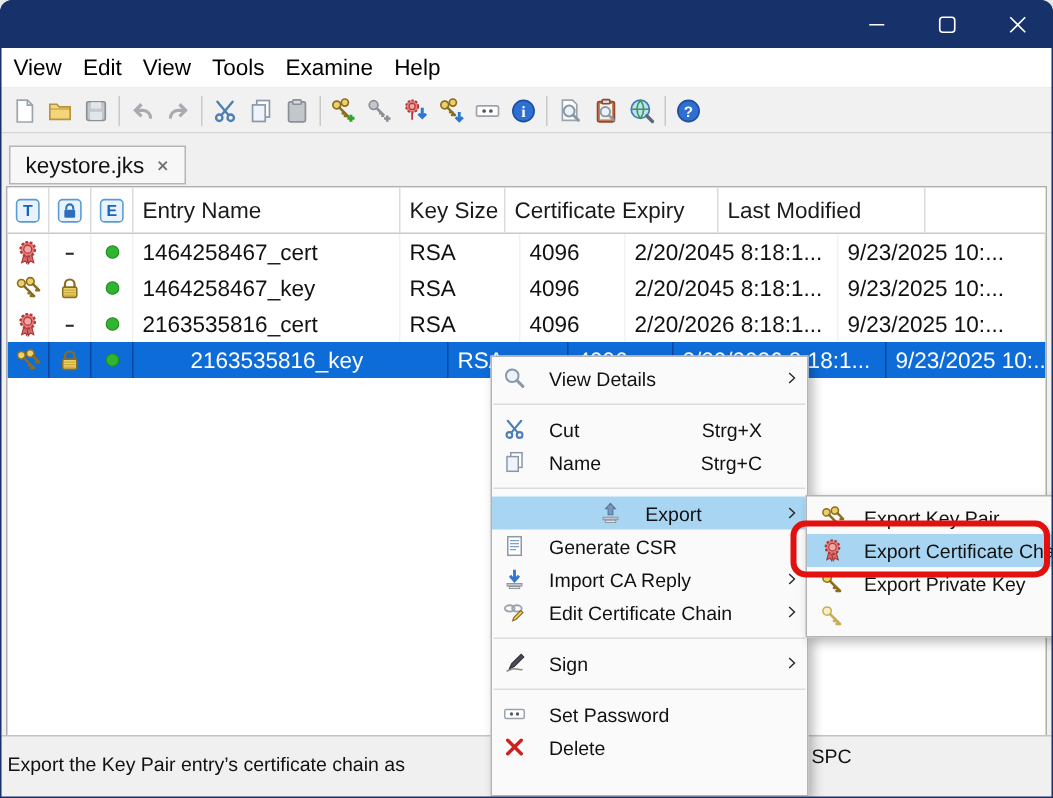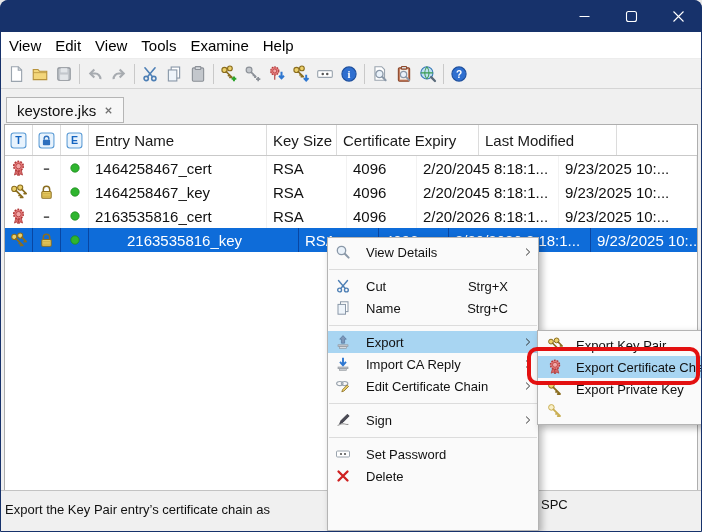--- a/index.html
+++ b/index.html
@@ -49,21 +49,21 @@
   .td.icon-cell{justify-content:center;padding-left:0;}
   .td svg{width:17px;height:17px;display:block;}
   .td.dot-cell svg{width:12px;height:12px;}
 
   
   .context-menu{position:absolute;left:327px;top:237px;width:212px;height:294px;background:#fafafa;
     border:1px solid #b4b4b4;box-shadow:3px 3px 7px rgba(0,0,0,.28);z-index:10;box-sizing:border-box;
     padding-top:3px;overflow:hidden;}
   .cm-item{height:22px;display:flex;align-items:center;padding:0 6px;position:relative;
     font-size:13px;color:#111;}
-  .cm-item.hl{background:var(--hl);}
+  .cm-item.hl{background:var(--hl);justify-content:center;}
   .cm-icon{width:18px;display:flex;justify-content:center;}
   .cm-icon svg{width:16px;height:16px;display:block;}
   .cm-label{margin-left:14px;white-space:nowrap;}
   .cm-shortcut{margin-left:auto;padding-right:24px;font-size:13px;color:#111;}
   .cm-arrow{position:absolute;right:7px;top:50%;transform:translateY(-50%);display:flex;}
   .cm-arrow svg{width:6px;height:10px;display:block;}
   .cm-sep{height:12px;display:flex;align-items:center;padding:0 1px;}
   .cm-sep::after{content:"";flex:1;height:1px;background:#dcdcdc;}
 
   .submenu{position:absolute;left:537px;top:330px;width:192px;height:95px;background:#fafafa;
@@ -521,20 +521,29 @@
         <span class="cm-label">Export</span>
         <span class="cm-arrow">
           <svg viewBox="0 0 8 12">
             <path d="M1.5 1.5 6.2 6 1.5 10.5" fill="none" stroke="#2b2b2b" stroke-width="1.3"></path>
           </svg>
         </span>
       </div>
       <div class="cm-item">
         <span class="cm-icon" style="display: flex;">
           <svg viewBox="0 0 16 16">
+            <rect x="3.5" y="1.8" width="9" height="12.4" fill="#fff" stroke="#8a98a8"></rect>
+            <path d="M5 4.4h6M5 6.4h6M5 8.4h6M5 10.4h4" stroke="#7ea0c8" stroke-width=".9"></path>
+          </svg>
+        </span>
+        <span class="cm-label">Generate CSR</span>
+      </div>
+      <div class="cm-item">
+        <span class="cm-icon" style="display: flex;">
+          <svg viewBox="0 0 16 16">
             <path d="M8 1.8v7M5 5.8 8 9.2l3-3.4" fill="none" stroke="#2e77d0" stroke-width="1.9"></path>
             <rect x="3" y="11" width="10" height="1.7" fill="#c3c7cc" stroke="#8b9097" stroke-width=".6"></rect>
             <rect x="4.5" y="13" width="7" height="1.4" fill="#dfe3e7" stroke="#8b9097" stroke-width=".6"></rect>
           </svg>
         </span>
         <span class="cm-label">Import CA Reply</span>
         <span class="cm-arrow">
           <svg viewBox="0 0 8 12">
             <path d="M1.5 1.5 6.2 6 1.5 10.5" fill="none" stroke="#2b2b2b" stroke-width="1.3"></path>
           </svg>

